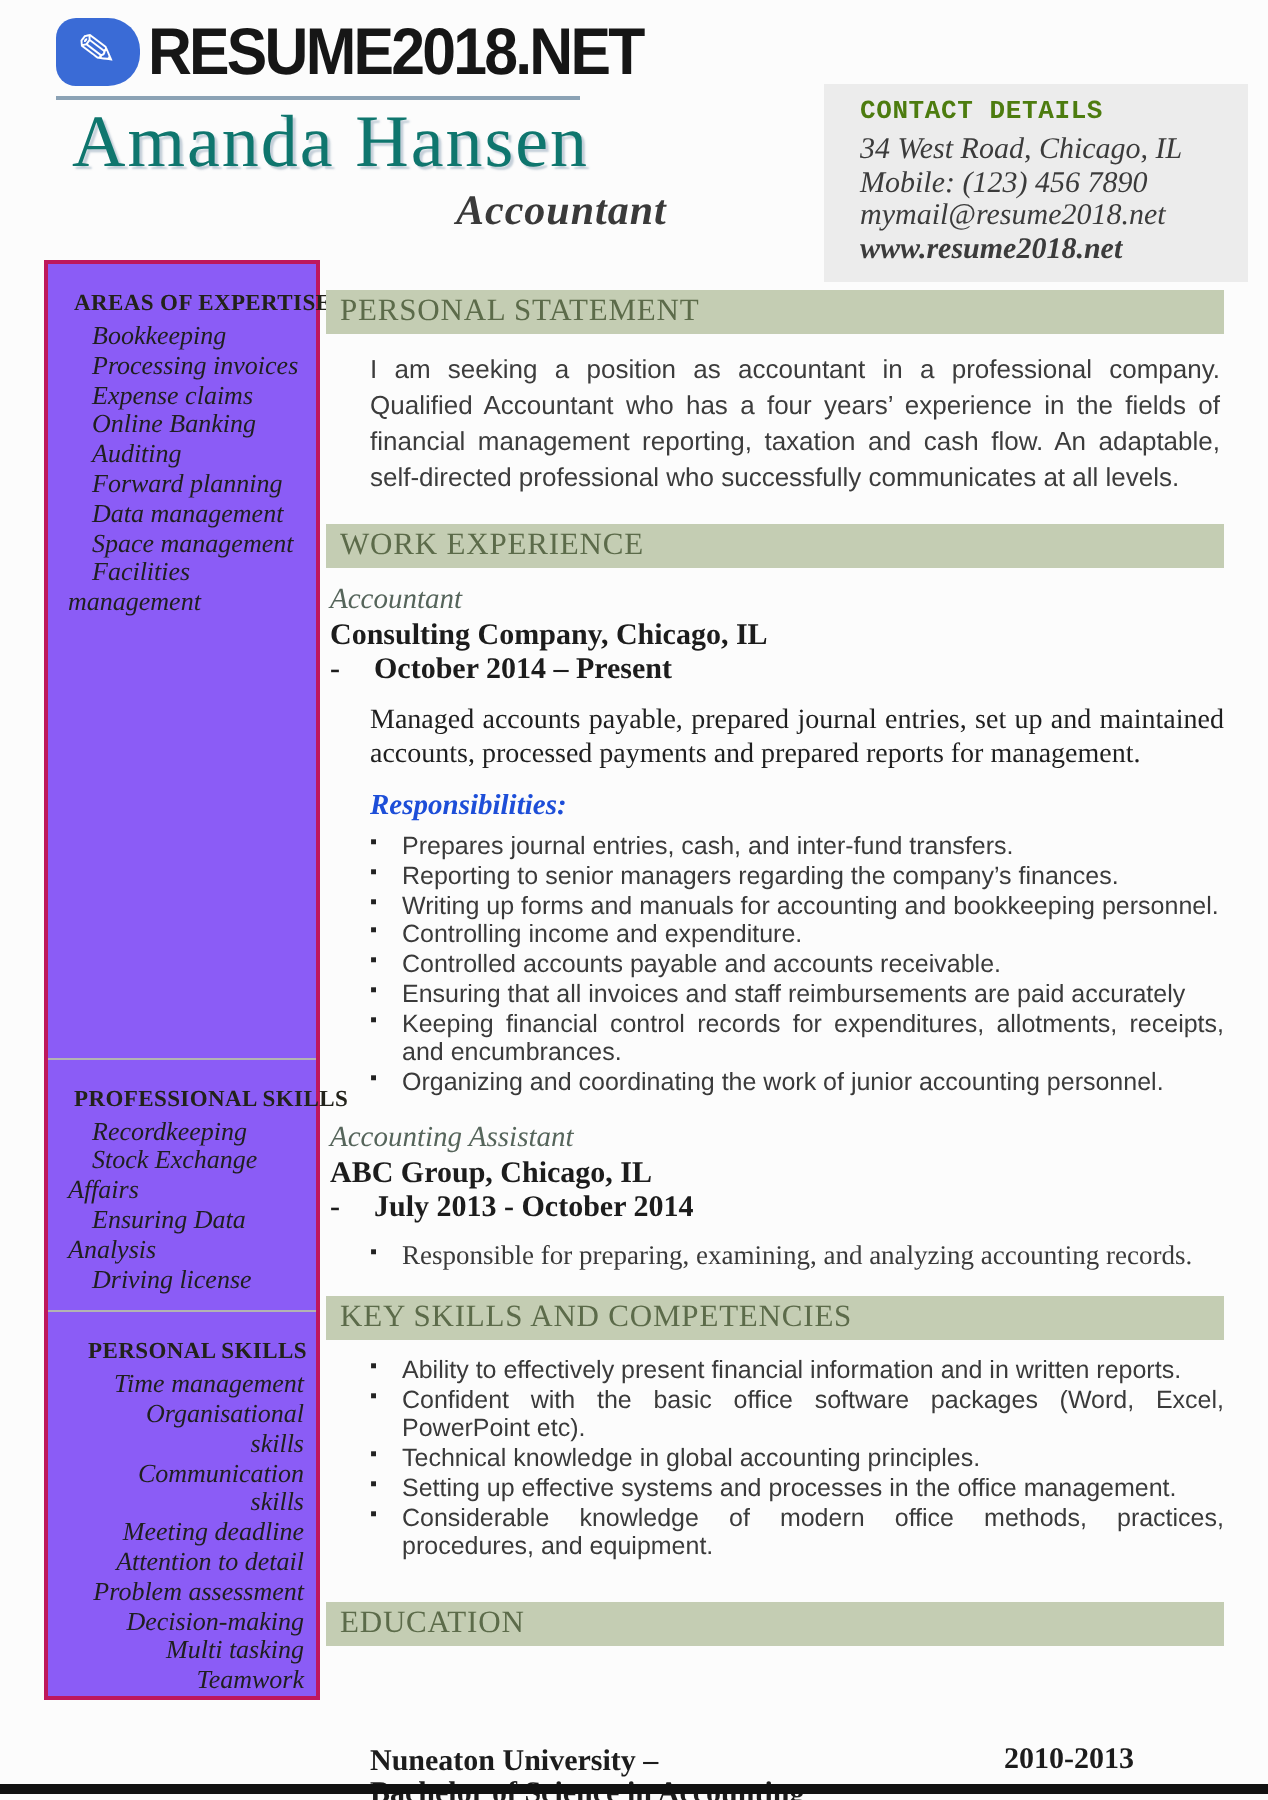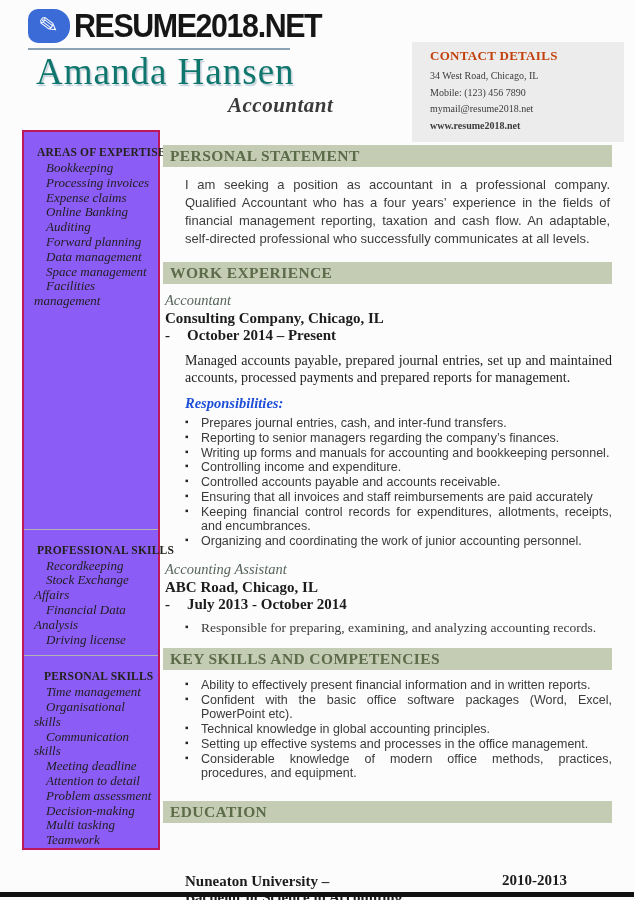--- a/index.html
+++ b/index.html
@@ -47,50 +47,50 @@
   .person-title {
     position: absolute; left: 228px; top: 93px;
     font-size: 21px; font-style: italic; font-weight: bold;
     color: #3a3a3a; letter-spacing: 0.5px;
   }
   .contact-box {
     position: absolute; right: 10px; top: 42px;
     width: 212px; background: #ececec;
     padding: 6px 10px 8px 18px;
   }
-  .contact-title { font-weight: bold; font-size: 13px; color: #c2410c; letter-spacing: 0.3px; margin-bottom: 4px; }
-  .contact-line { font-size: 10px; color: #3b3b3b; line-height: 16.5px; }
+  .contact-title { font-weight: bold; font-size: 13px; color: #4d7c0f; letter-spacing: 0.3px; margin-bottom: 4px; font-family: Liberation Mono, monospace; }
+  .contact-line { font-style: italic; font-size: 15px; color: #3b3b3b; line-height: 16.5px; }
   .contact-line.bold { font-weight: bold; }
 
   
   .columns { display: flex; height: 720px; }
   .sidebar {
     margin-left: 22px; width: 138px; flex: none;
     border: 2px solid #be185d; background: #8b5cf6;
     display: flex; flex-direction: column;
   }
   .side-section { padding: 14px 6px 0 10px; }
   .side-section.s1 { height: 401px; }
   .side-section.s2 { height: 128px; border-top: 1px solid #b3b3b3; }
-  .side-section.s3 { flex: 1; border-top: 1px solid #b3b3b3; }
+  .side-section.s3 { flex: 1; border-top: 1px solid #b3b3b3; text-align: right; }
   .side-title {
     font-weight: bold; font-size: 11.5px; color: #22221a;
     letter-spacing: 0.2px; margin: 0 0 3px 3px; white-space: nowrap;
   }
   .side-list { list-style: none; }
   .side-list li {
     font-style: italic; font-size: 13px; color: #1f1f1f;
     line-height: 14.8px; text-indent: 12px;
   }
 
   
   .main { width: 449px; margin-left: 3px; flex: none; }
   .bar {
     margin-top: 15px; height: 22px; background: #c4cdb3;
-    color: #5c6b4a; font-weight: bold; font-size: 15.5px;
+    color: #5c6b4a; font-weight: normal; font-size: 15.5px;
     letter-spacing: 0.4px; padding: 2px 0 0 7px;
   }
   .statement {
     font-family: "Liberation Sans", sans-serif;
     font-size: 13px; line-height: 18px; color: #3c3c3c;
     text-align: justify; margin: 9px 2px 0 22px;
   }
   .job-role { font-style: italic; font-size: 14.5px; color: #56655b; margin: 8px 0 0 2px; }
   .job-head { display: flex; margin: 1px 0 0 2px; font-weight: bold; font-size: 15px; color: #1c1c1c; flex-direction: column; }
   .job-head .company { flex: 1; }
@@ -168,21 +168,21 @@
           <li>Data management</li>
           <li>Space management</li>
           <li>Facilities management</li>
         </ul>
     </div>
     <div class="side-section s2">
       <div class="side-title">PROFESSIONAL SKILLS</div>
       <ul class="side-list">
           <li>Recordkeeping</li>
           <li>Stock Exchange Affairs</li>
-          <li>Financial Data Analysis</li>
+          <li>Ensuring Data Analysis</li>
           <li>Driving license</li>
         </ul>
     </div>
     <div class="side-section s3">
       <div class="side-title" style="margin-left:10px;">PERSONAL SKILLS</div>
       <ul class="side-list">
           <li>Time management</li>
           <li>Organisational skills</li>
           <li>Communication skills</li>
           <li>Meeting deadline</li>
@@ -221,21 +221,21 @@
           <li>Controlled accounts payable and accounts receivable.</li>
           <li>Ensuring that all invoices and staff reimbursements are paid accurately</li>
           <li>Keeping financial control records for expenditures, allotments, receipts, and encumbrances.</li>
           <li>Organizing and coordinating the work of junior accounting personnel.</li>
         </ul>
     </div>
 
     <div>
       <div class="job-role" style="margin-top:13px;">Accounting Assistant</div>
       <div class="job-head">
-        <span class="company">ABC Road, Chicago, IL</span>
+        <span class="company">ABC Group, Chicago, IL</span>
         <span class="dates-group" style="margin-right:0;">
           <span class="dash">-</span>
           <span class="dates">July 2013 - October 2014</span>
         </span>
       </div>
       <ul class="sq serif" style="margin-top:7px;">
           <li>Responsible for preparing, examining, and analyzing accounting records.</li>
         </ul>
     </div>
 

